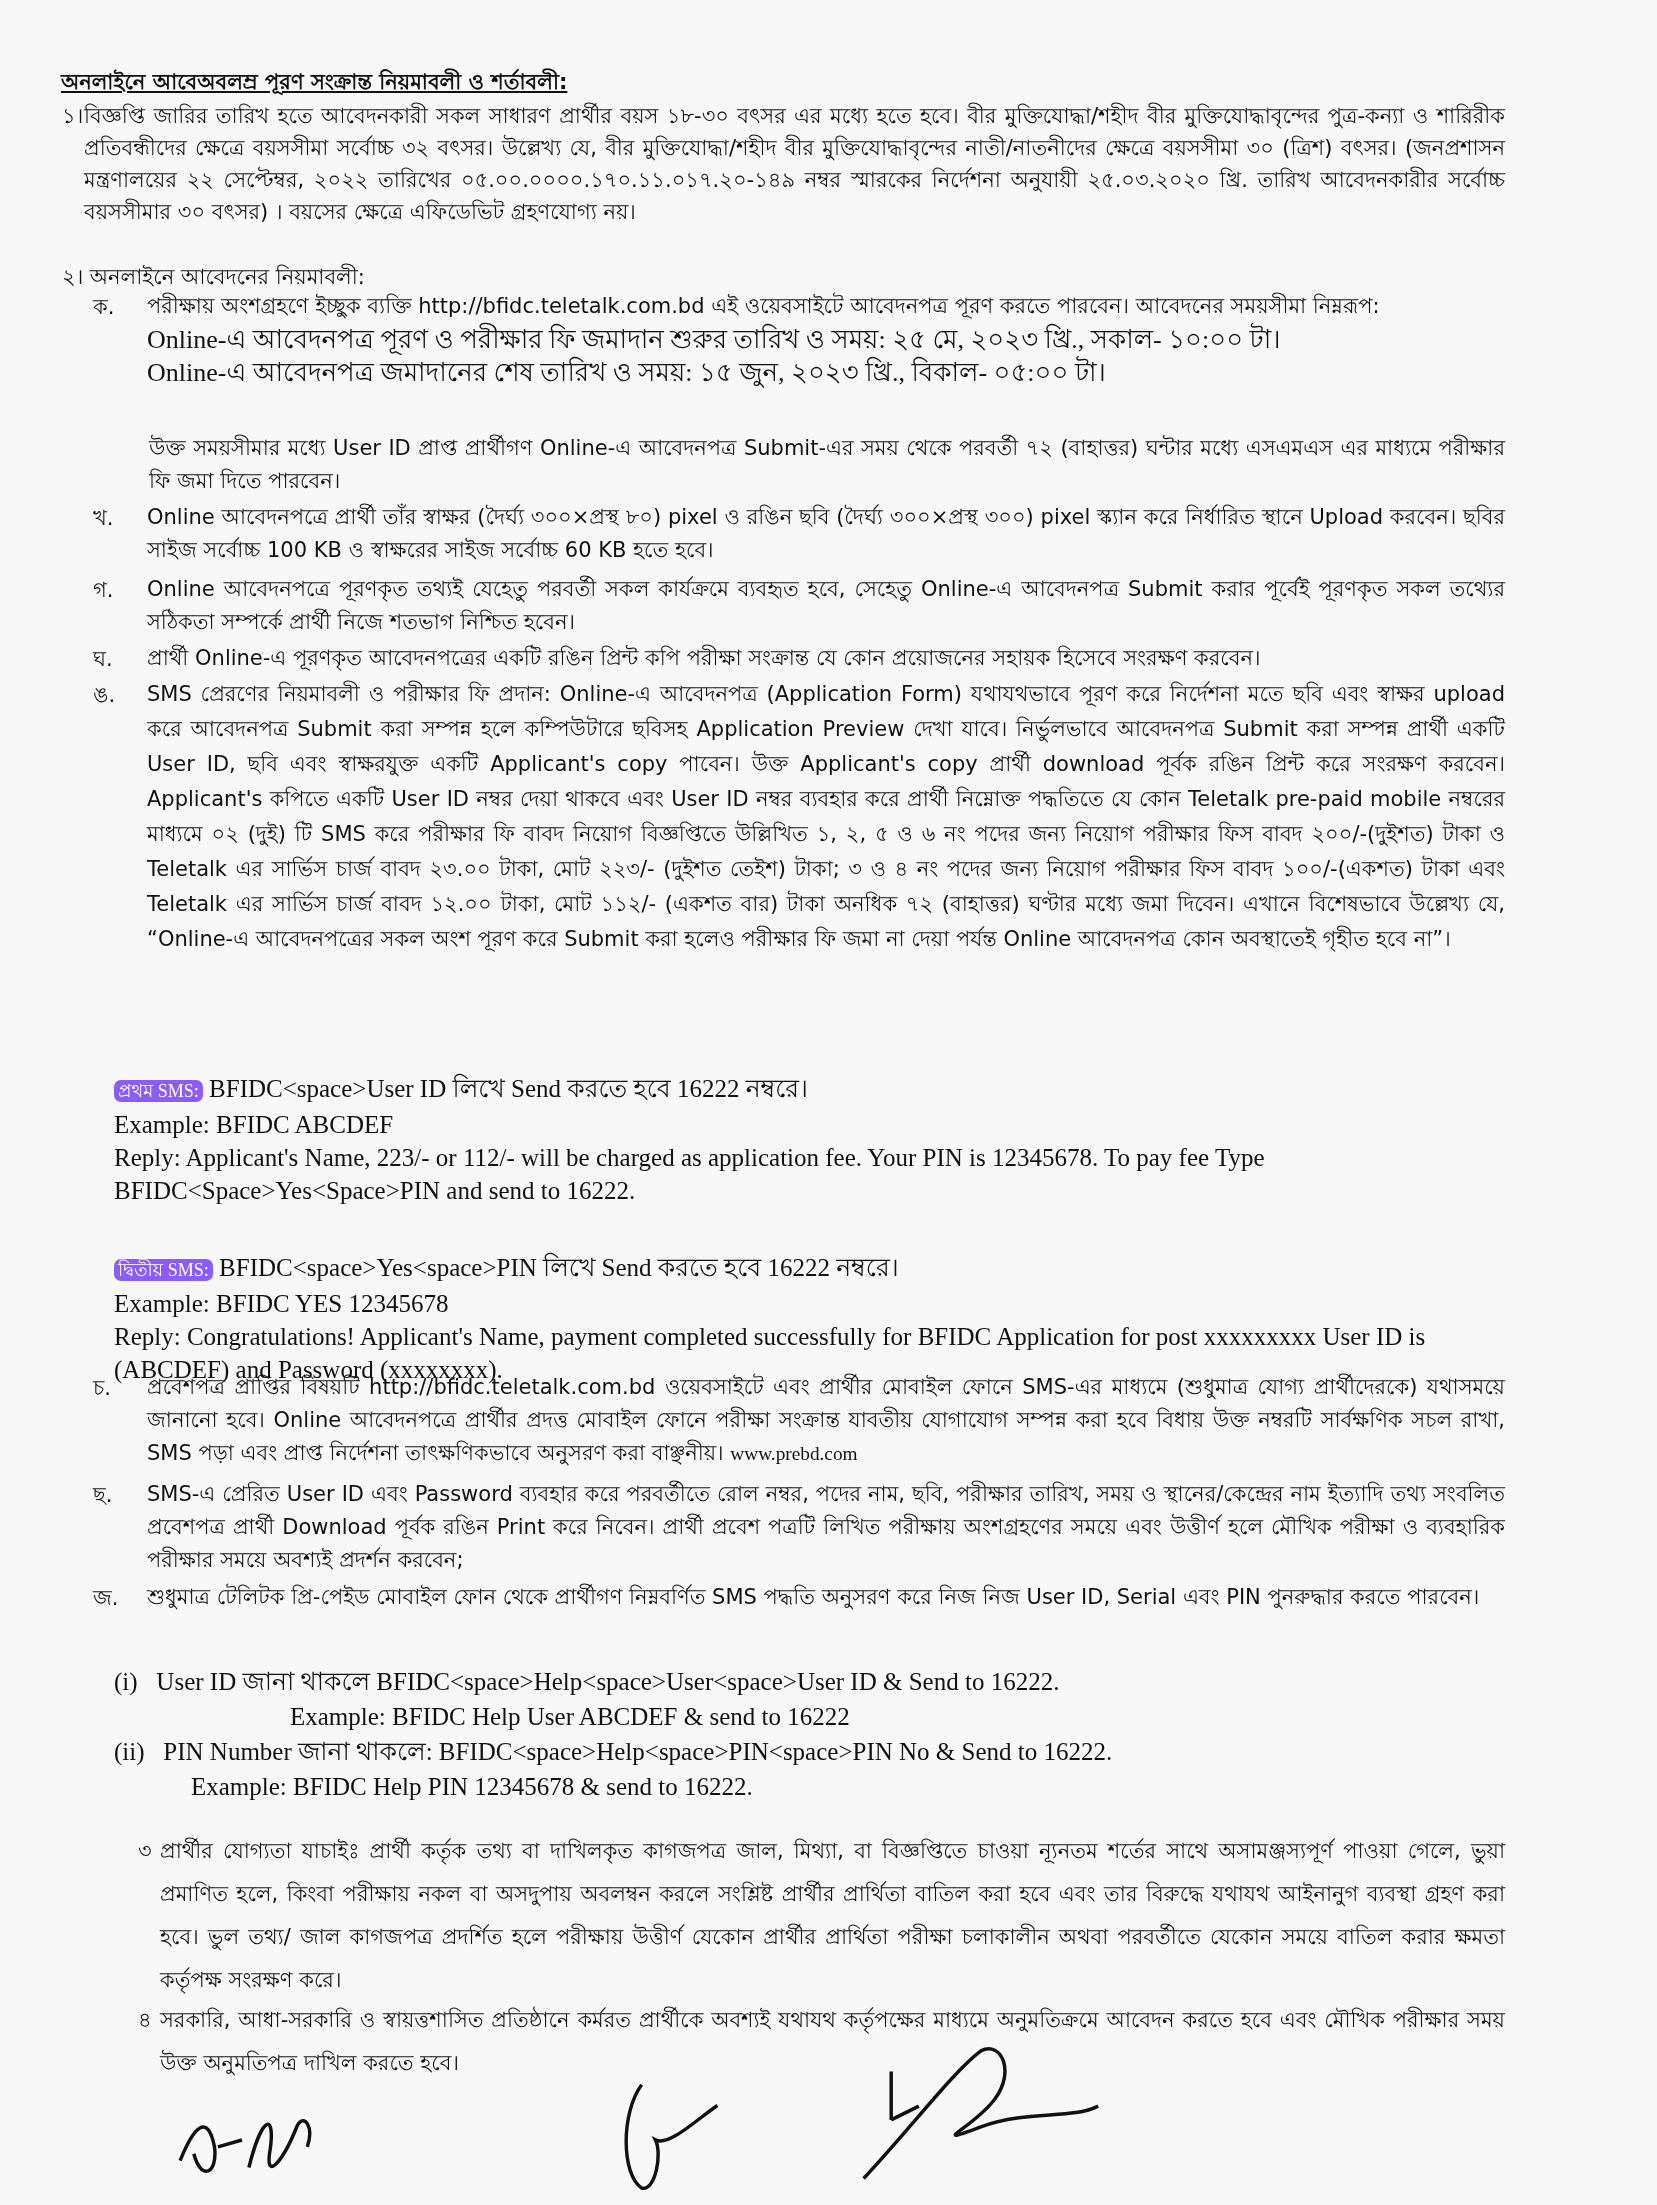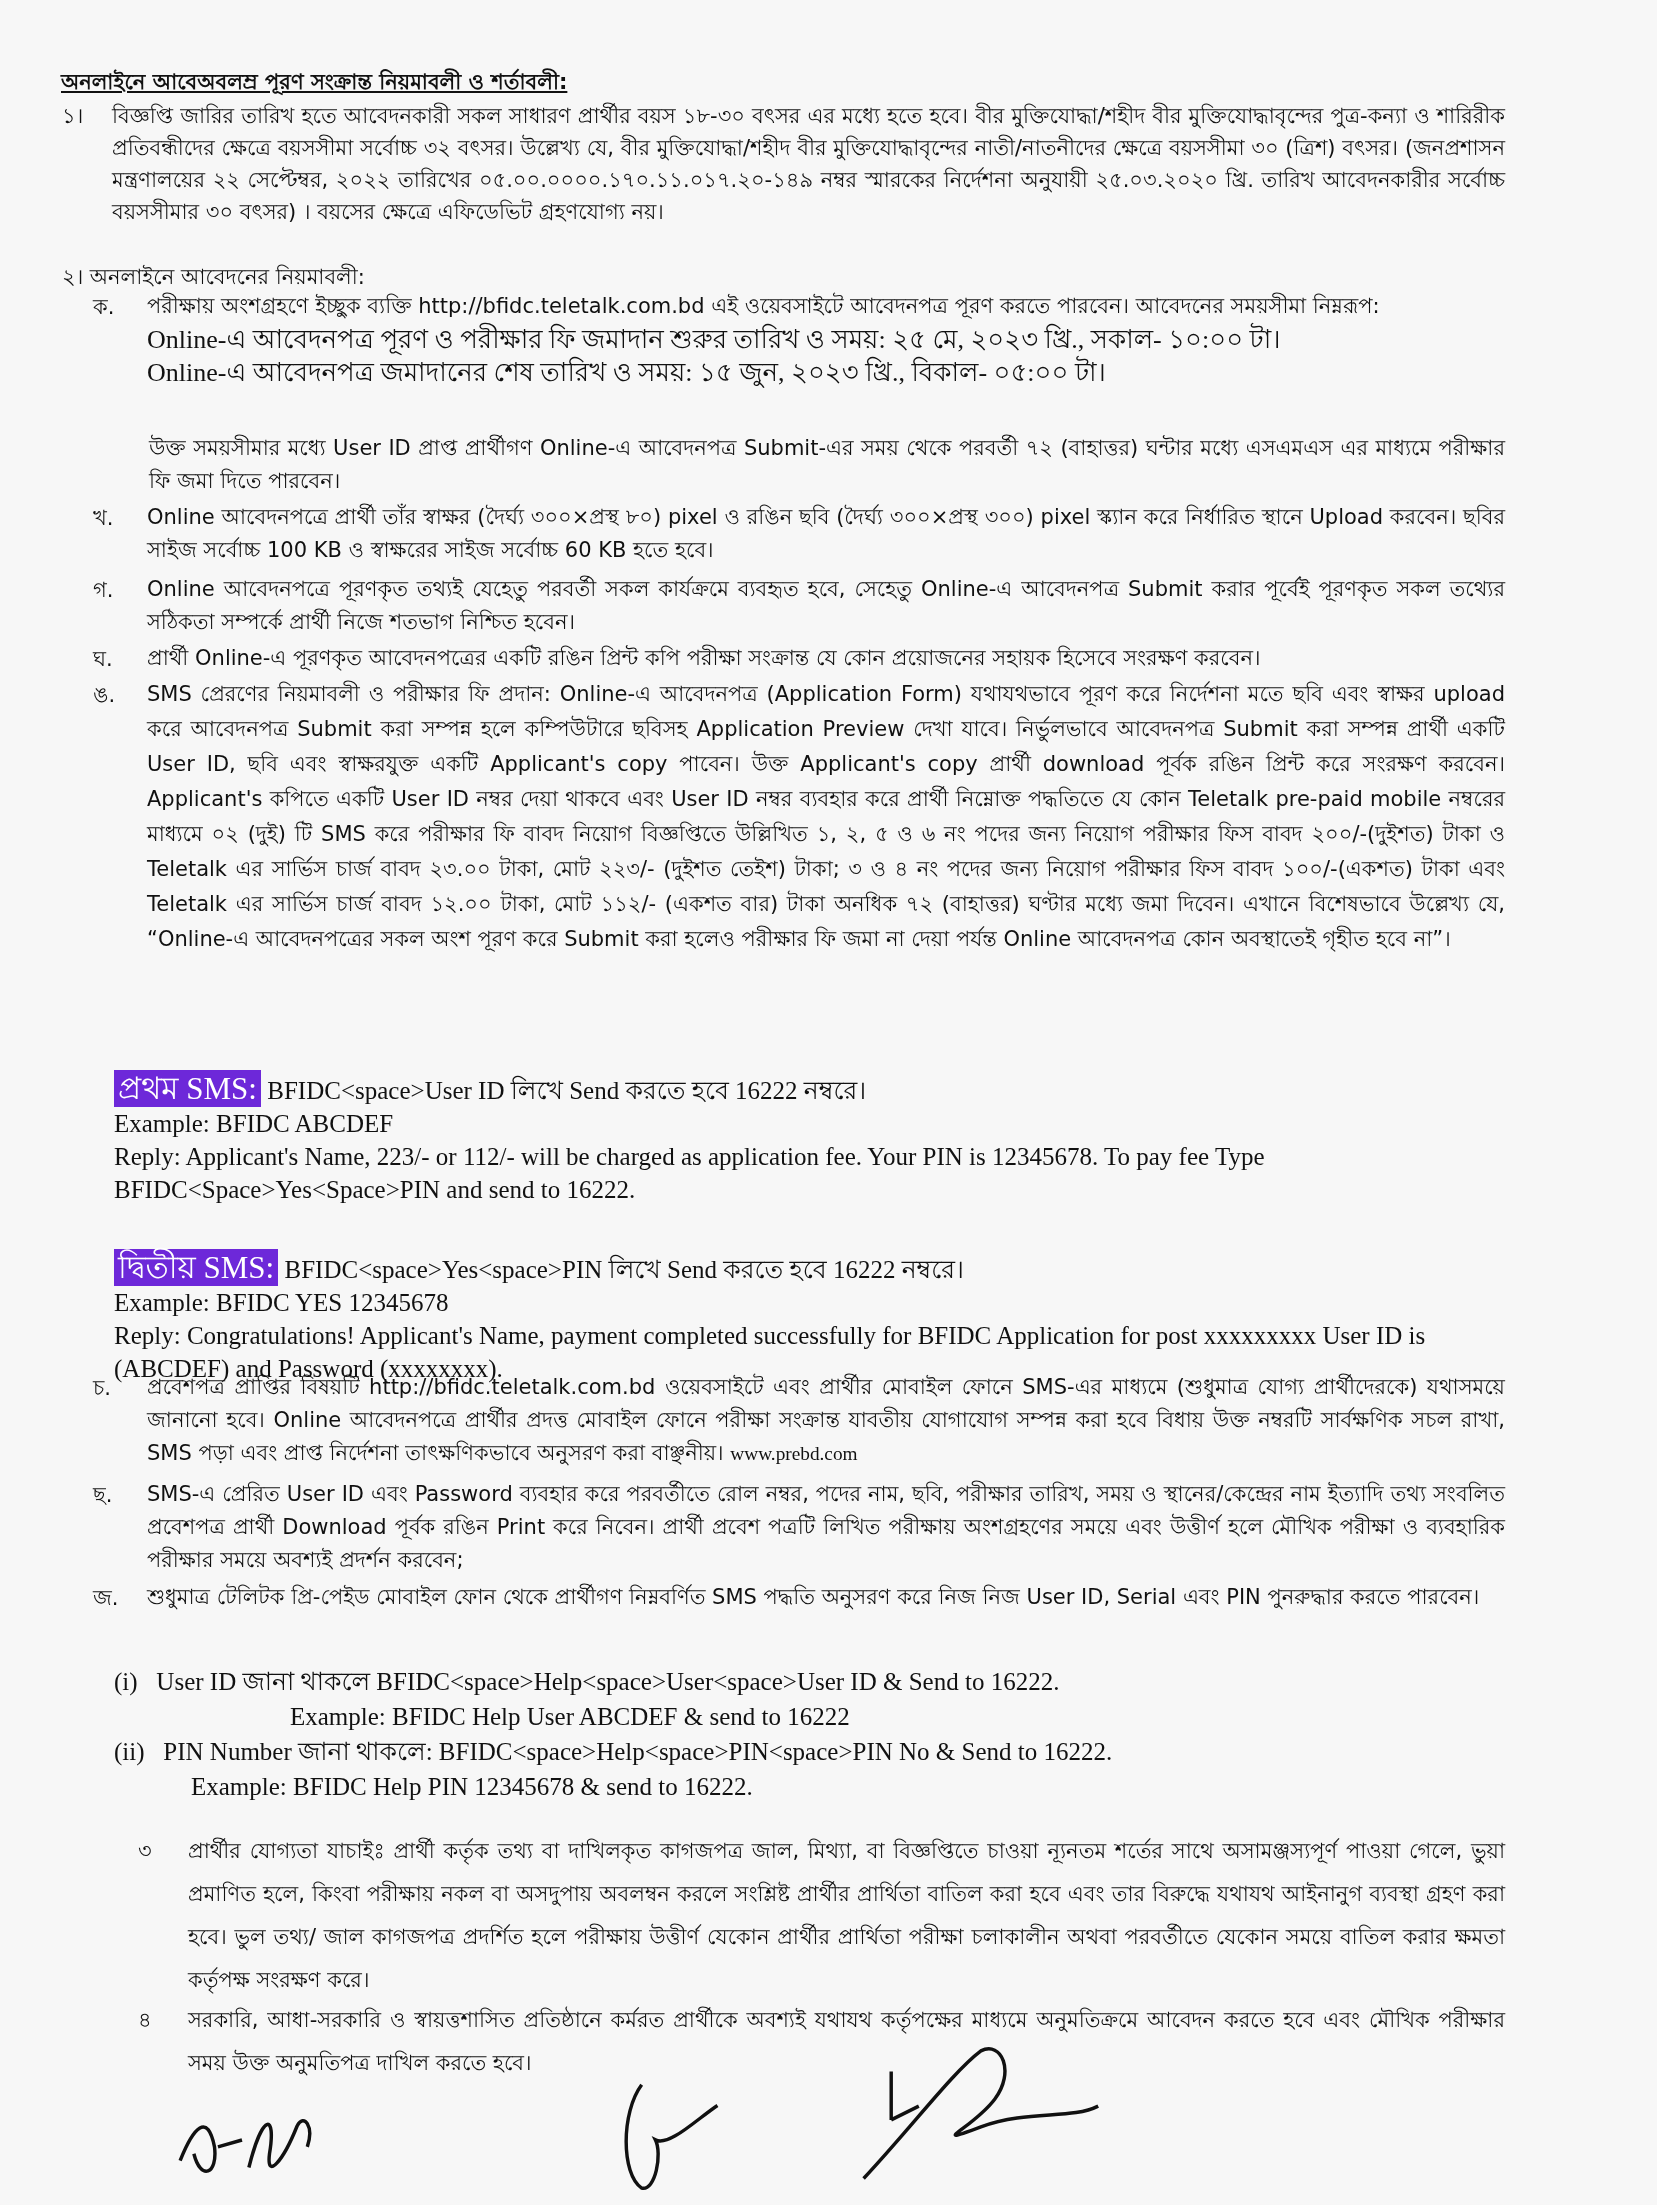--- a/index.html
+++ b/index.html
@@ -6,28 +6,28 @@
   body {
     width: 1658px; height: 2205px; position: relative; overflow: hidden;
     font-family: "DejaVu Serif", "Liberation Serif", serif;
     color: #111;
   }
   .page { position: absolute; left: 0; top: 0; width: 1658px; height: 2205px; }
   .pg-num { position: absolute; top: 26px; left: 0; width: 1658px; text-align: center; font-size: 19.3px; }
   .heading { position: absolute; left: 61px; top: 66px; font-size: 21px; font-weight: bold; text-decoration: underline; font-family: "DejaVu Sans", sans-serif; }
   .para { position: absolute; left: 62px; width: 1443px; font-size: 21px; line-height: 32px; font-family: "DejaVu Sans", sans-serif; }
   .para .num { position: absolute; left: 0; top: 0; }
-  .para .body { margin-left: 50px; text-align: justify; }
+  .para .body { margin-left: 22px; text-align: justify; }
   .lat-s { font-family: "Liberation Serif", "DejaVu Serif", serif; font-size: 25px; }
   .sub { position: absolute; left: 93px; width: 1412px; font-size: 21px; line-height: 33px; font-family: "DejaVu Sans", sans-serif; }
   .sub .num { position: absolute; left: 0; top: 1.4px; }
   .sub .body { margin-left: 54px; text-align: justify; }
   .line { display: block; }
   .sms { position: absolute; left: 114px; width: 1381px; font-family: "Liberation Serif", "DejaVu Serif", serif; font-size: 25px; line-height: 33px; }
-  .badge { background: #6d28d9; color: #fff; padding: 1.4px 4.1px; font-size: 31px; }
+  .badge { background: #8b5cf6; color: #fff; padding: 1.4px 4.1px; font-size: 18px; border-radius: 7px; }
   .help { position: absolute; left: 114px; width: 1381px; font-family: "Liberation Serif", "DejaVu Serif", serif; font-size: 25px; line-height: 35px; }
   .sig { position: absolute; }
 </style>
 </head>
 <body>
 
 <div class="page">
 
 
   <div class="heading">অনলাইনে আবেঅবলম্র পূরণ সংক্রান্ত নিয়মাবলী ও শর্তাবলী:</div>

